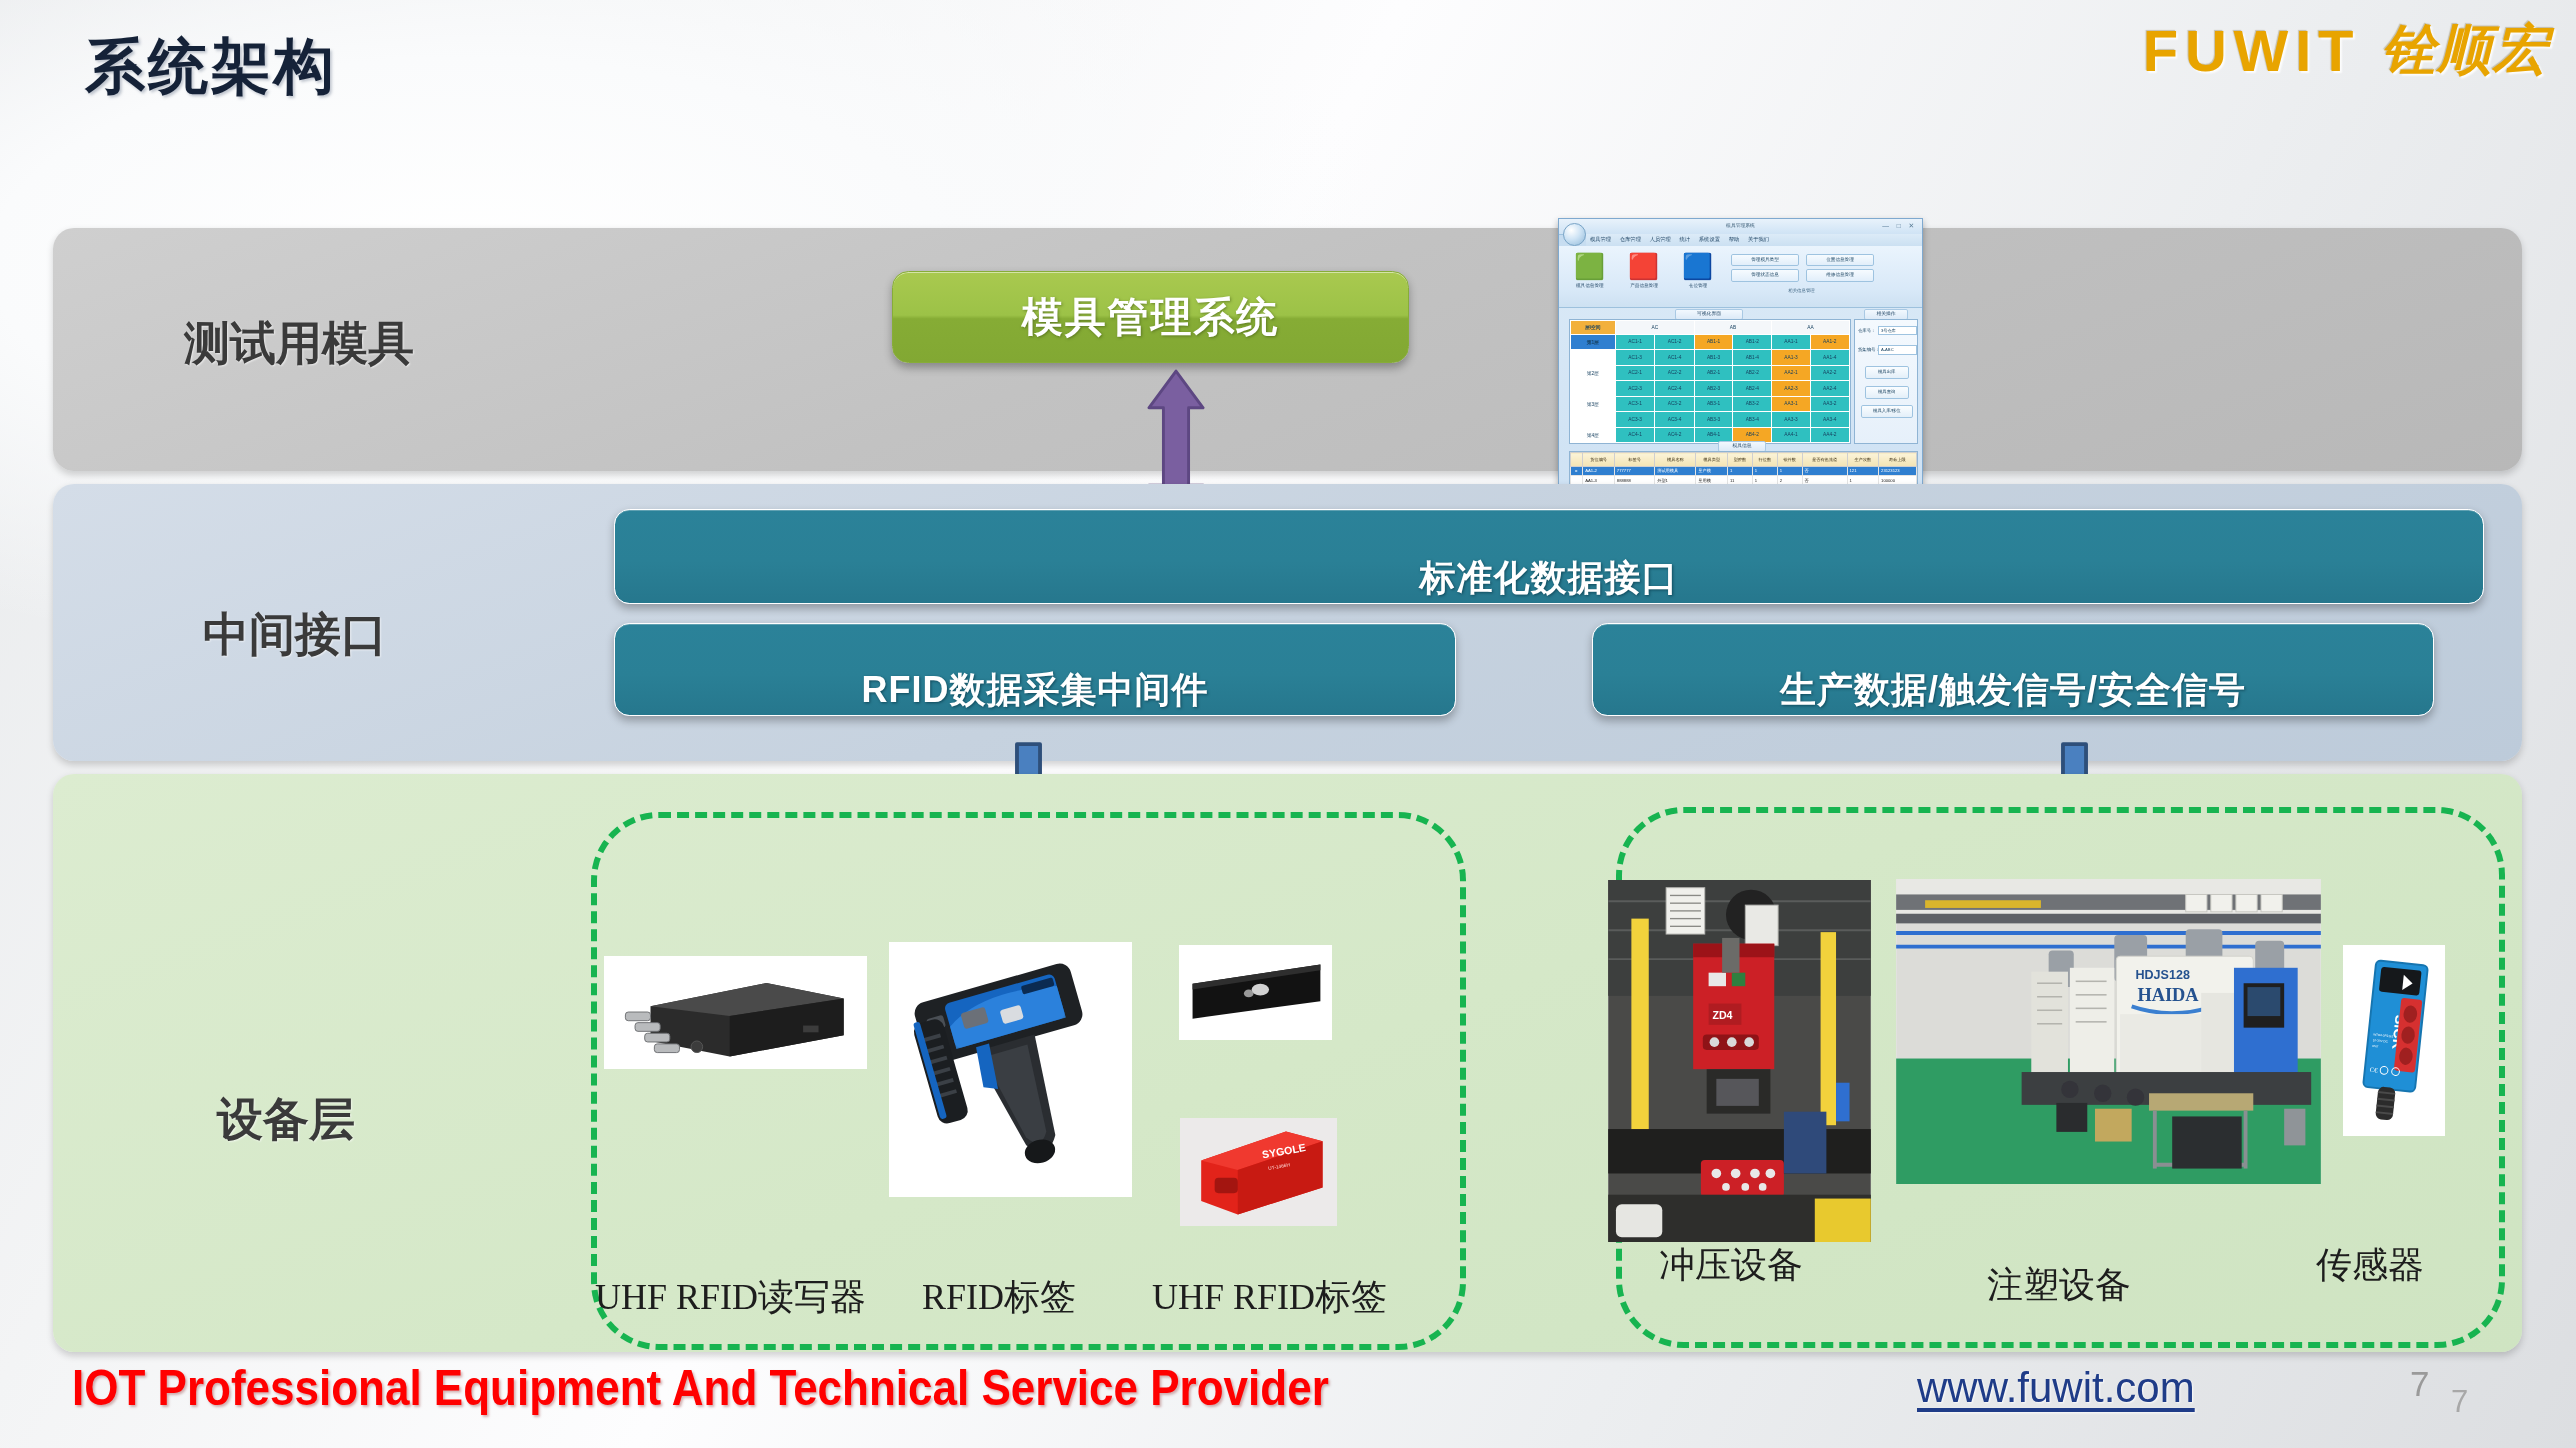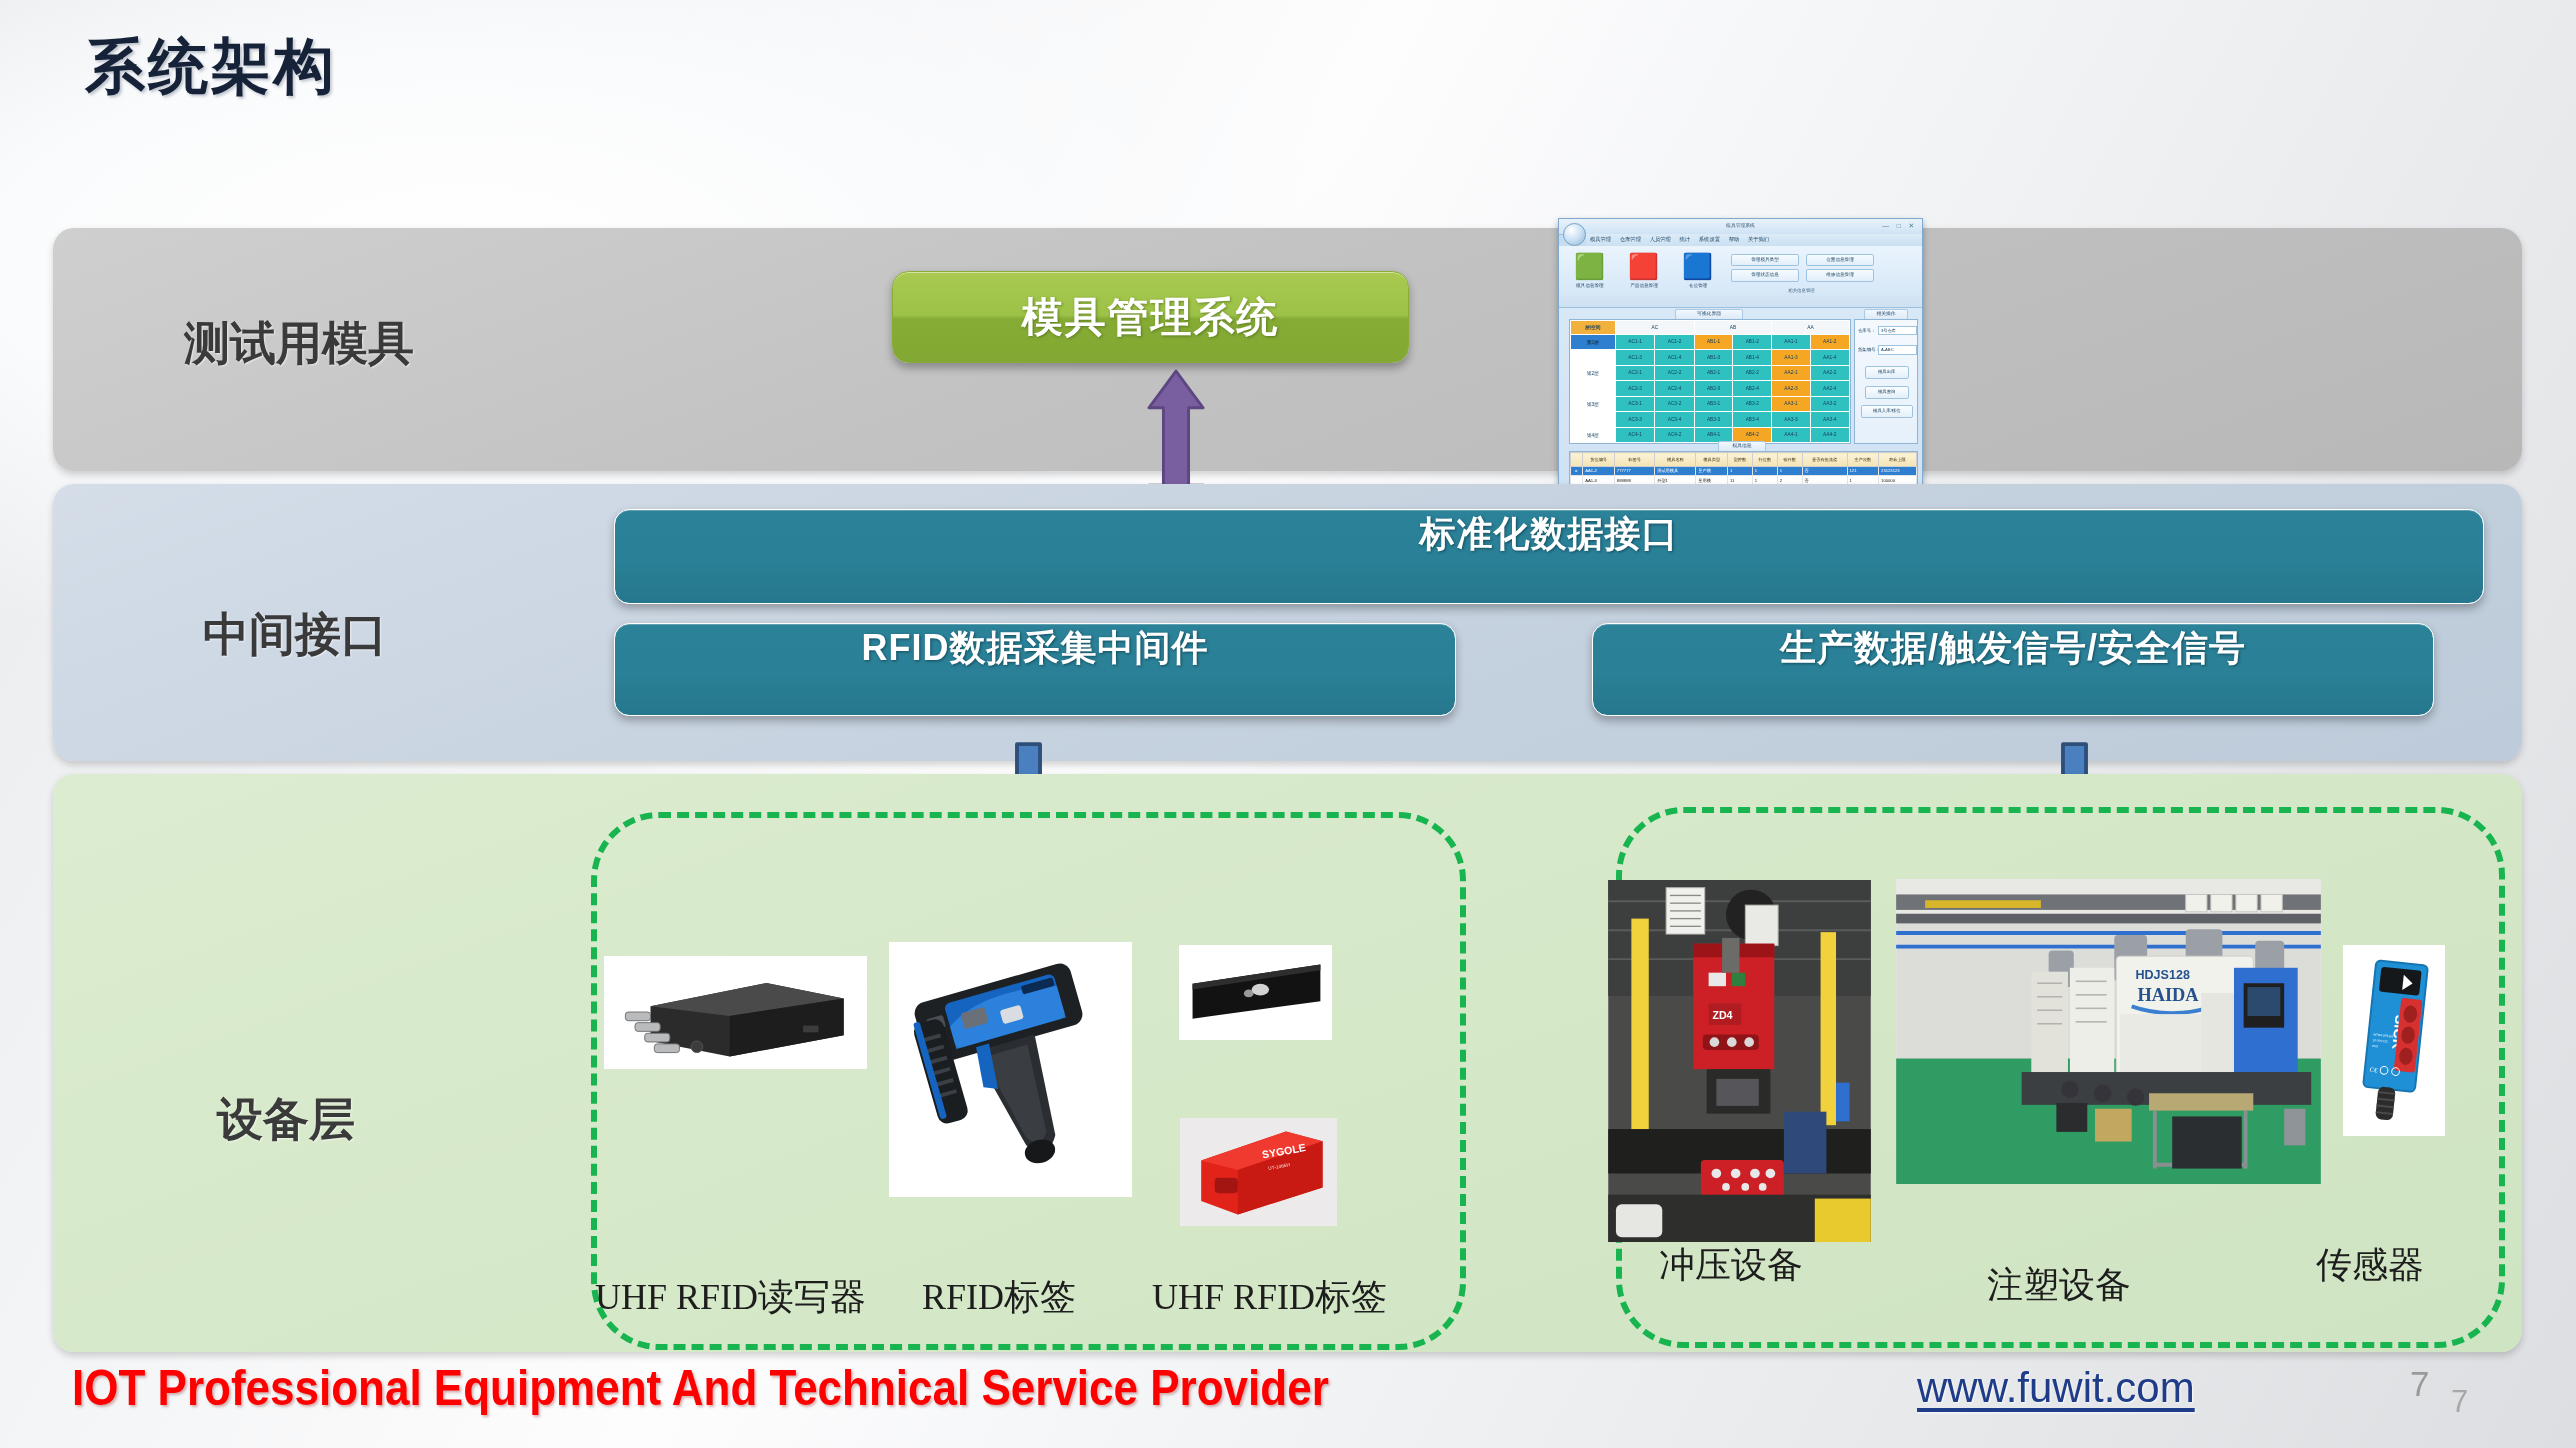--- a/index.html
+++ b/index.html
@@ -74,21 +74,21 @@
     text-shadow:1px 1px 2.9px rgba(60,80,20,0.55);
     letter-spacing:1.9px;
   }
 
   
   .teal-box {
     position:absolute; border-radius:15.5px;
     background:linear-gradient(180deg,#2b8299 0%, #2a8096 55%, #26778d 100%);
     border:1.9px solid #ffffff;
     box-shadow:0 4.8px 8.7px rgba(0,0,0,0.28), inset 0 1px 0 rgba(255,255,255,0.25);
-    display:flex; align-items:flex-start; justify-content:center;
+    display:flex; align-items:flex-end; justify-content:center;
   }
   .teal-label {
     font-size:36px; font-weight:bold; color:#ffffff;
     text-shadow:1px 1px 2.9px rgba(0,40,55,0.6); letter-spacing:1px;
     white-space:nowrap;
   }
   #box-std-api   { left:614px;  top:509px; width:1868px; height:93px; }
   #box-rfid-mw   { left:614px;  top:623px; width:840px;  height:91px; }
   #box-prod-sig  { left:1592px; top:623px; width:840px;  height:91px; }
 
@@ -237,20 +237,24 @@
     text-shadow:1px 1px 1.9px rgba(255,255,255,0.8);
   }
   #footer-pagenum-a { position:absolute; left:2410px; top:21px; font-size:35px; color:#9a9a9a; }
   #footer-pagenum-b { position:absolute; left:2451px; top:41px; font-size:31px; color:#a8a8a8; }
 </style>
 </head>
 <body>
 
 <div id="header">
   <div id="page-title">系统架构</div>
+  <div id="brand-logo">
+    <span id="brand-logo-en">FUWIT</span>
+    <span id="brand-logo-cn">铨顺宏</span>
+  </div>
 </div>
 
 <div class="layer-band" id="layer-data"></div>
 <div class="layer-title" id="layer-data-title">测试用模具</div>
 
 <div id="mold-system-btn">
   <span id="mold-system-label">模具管理系统</span>
 </div>
 
 <div id="software-shot">

